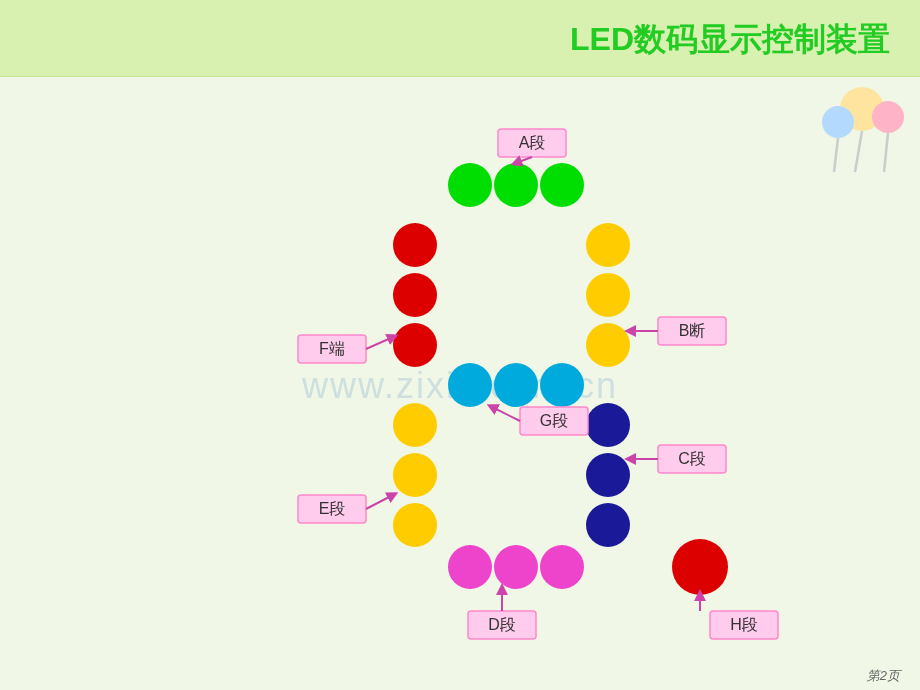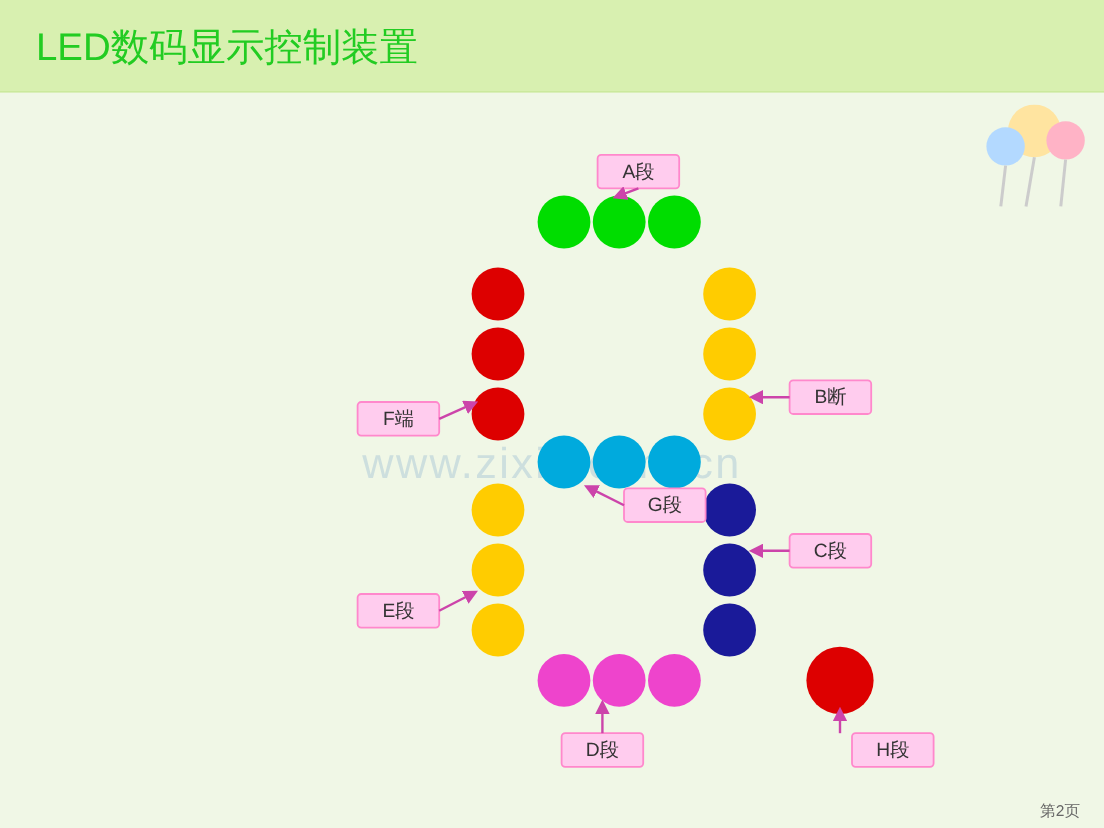--- a/index.html
+++ b/index.html
@@ -14,22 +14,23 @@
 
     
     .header-bar {
       width: 100%;
       background: #d8f0b0;
       padding: 18px 30px 14px 30px;
       border-bottom: 1px solid #c8e898;
     }
     .header-title {
       font-size: 32px;
-      font-weight: normal;
+      font-weight: bold;
       color: #22cc22;
+      text-align: right;
     }
 
     
     .main-content {
       position: relative;
       width: 100%;
       height: calc(690px - 72px);
     }
 
     
@@ -55,20 +56,21 @@
       height: 90px;
     }
 
     
     .page-number {
       position: absolute;
       bottom: 10px;
       right: 20px;
       font-size: 13px;
       color: #666;
+      font-style: italic;
     }
 
     
     .diagram-svg {
       position: absolute;
       top: 0;
       left: 0;
       width: 100%;
       height: 100%;
       pointer-events: none;

